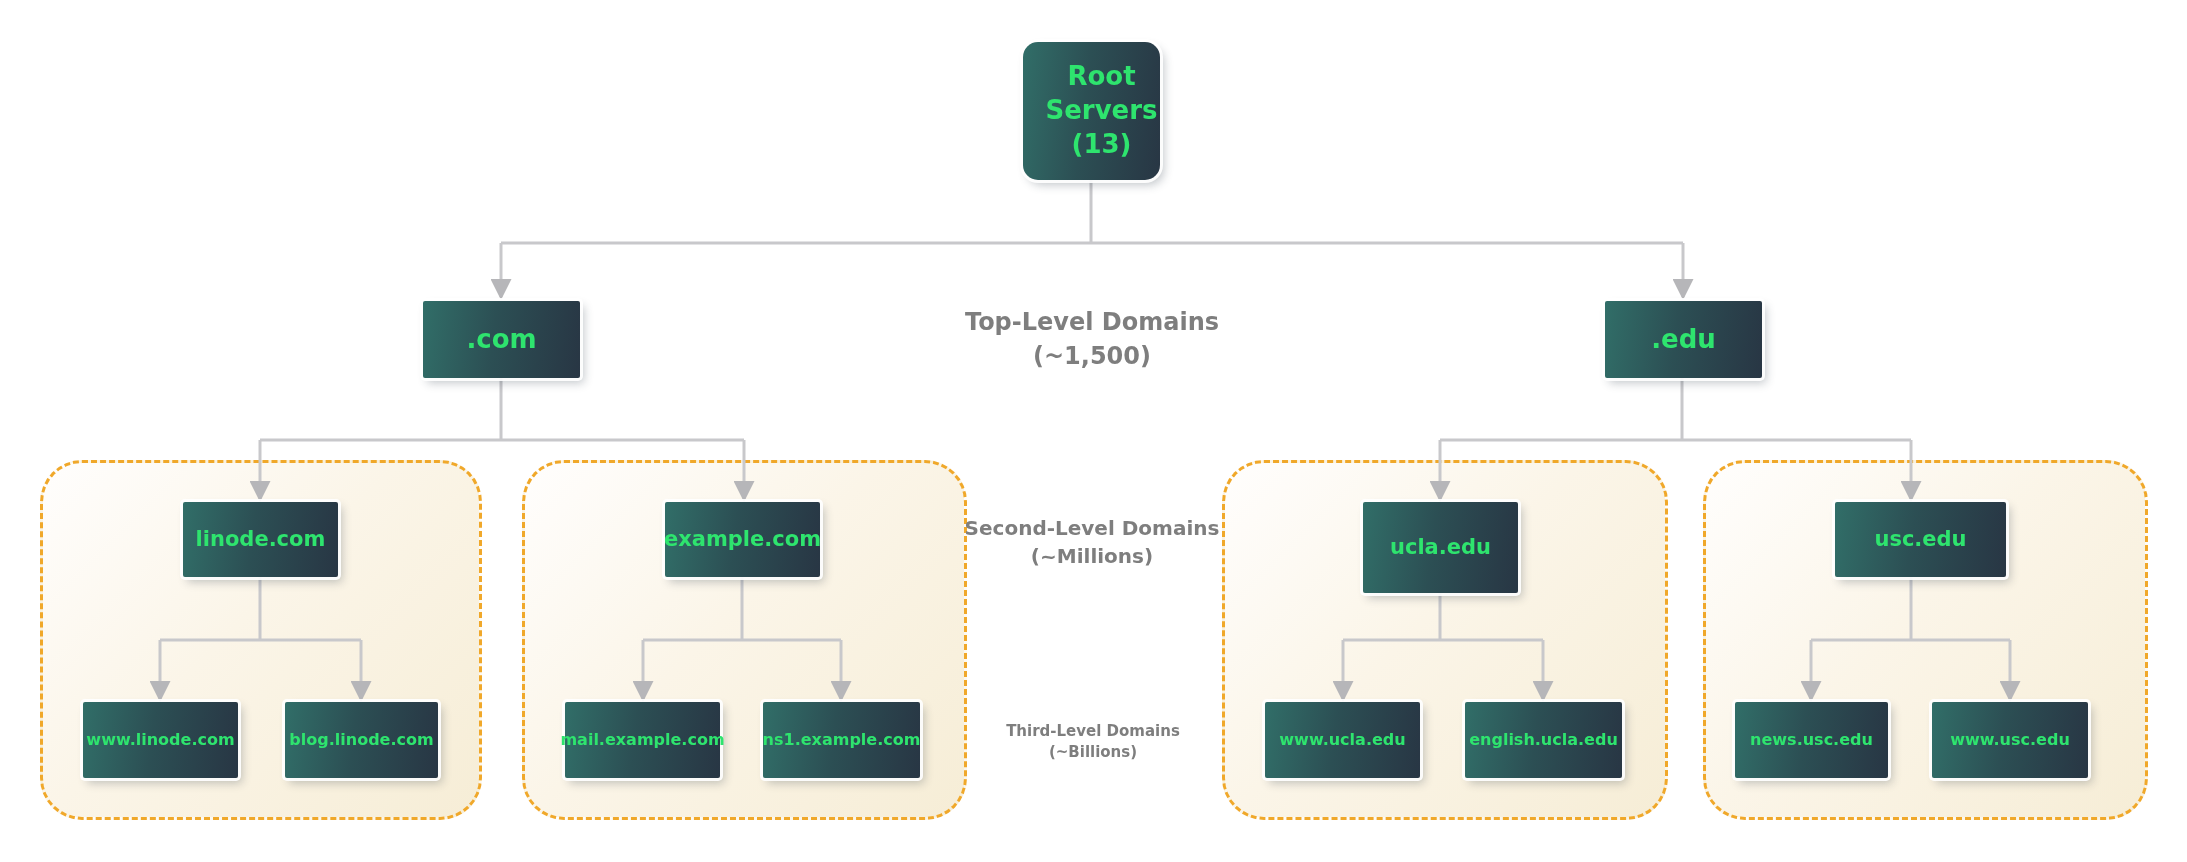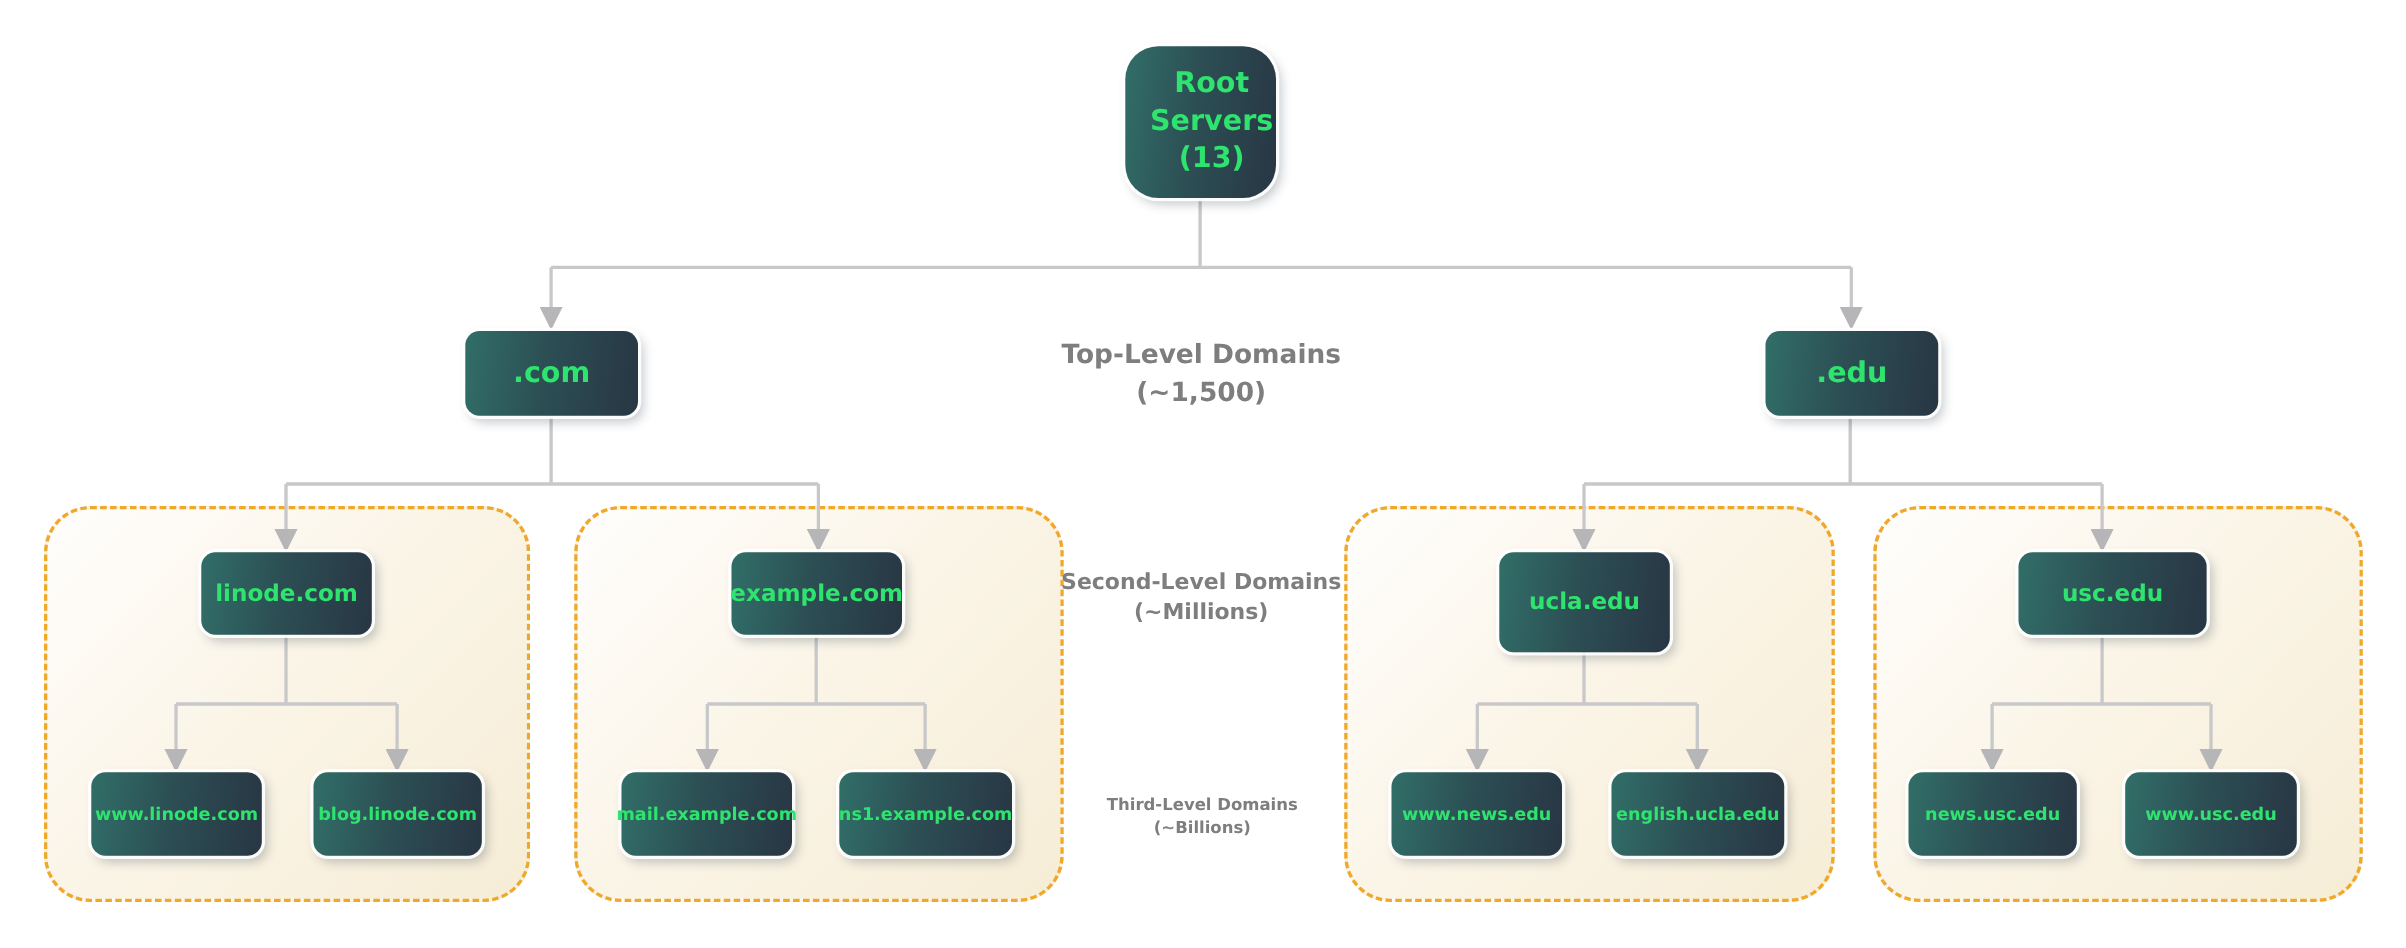--- a/index.html
+++ b/index.html
@@ -27,28 +27,28 @@
   }
   .node {
     position: absolute;
     display: flex;
     align-items: center;
     justify-content: center;
     text-align: center;
     color: #2ee46e;
     font-weight: bold;
     background: linear-gradient(97deg, #316e68 0%, #2c4f54 45%, #283644 100%);
-    border-radius: 13px;
+    border-radius: 2px;
     box-shadow: 0 0 0 3px rgba(255,255,255,0.92), 4px 5px 10px rgba(40,54,68,0.28);
     white-space: pre-line;
     box-sizing: border-box;
     z-index: 3;
     line-height: 1.3;
   }
-  .node-root { border-radius: 30px; font-size: 26px; padding-left: 20px; }
+  .node-root { border-radius: 15px; font-size: 26px; padding-left: 20px; }
   .node-tld  { font-size: 26px; }
   .node-l2   { font-size: 21px; }
   .node-l3   { font-size: 16px; }
   .lvl-label {
     position: absolute;
     transform: translate(-50%, -50%);
     text-align: center;
     color: #7e7e7e;
     font-weight: bold;
     white-space: pre-line;
@@ -116,21 +116,21 @@
 
   <div class="node node-l2" style="left:665px; top:502px; width:155px; height:75px;">example.com</div>
   <div class="node node-l2" style="left:183px; top:502px; width:155px; height:75px;">linode.com</div>
   <div class="node node-l2" style="left:1363px; top:502px; width:155px; height:91px;">ucla.edu</div>
   <div class="node node-l2" style="left:1835px; top:502px; width:171px; height:75px;">usc.edu</div>
 
   <div class="node node-l3" style="left:83px; top:702px; width:155px; height:76px;">www.linode.com</div>
   <div class="node node-l3" style="left:285px; top:702px; width:153px; height:76px;">blog.linode.com</div>
   <div class="node node-l3" style="left:565px; top:702px; width:155px; height:76px;">mail.example.com</div>
   <div class="node node-l3" style="left:763px; top:702px; width:157px; height:76px;">ns1.example.com</div>
-  <div class="node node-l3" style="left:1265px; top:702px; width:155px; height:76px;">www.news.edu</div>
+  <div class="node node-l3" style="left:1265px; top:702px; width:155px; height:76px;">www.ucla.edu</div>
   <div class="node node-l3" style="left:1465px; top:702px; width:157px; height:76px;">english.ucla.edu</div>
   <div class="node node-l3" style="left:1735px; top:702px; width:153px; height:76px;">news.usc.edu</div>
   <div class="node node-l3" style="left:1932px; top:702px; width:156px; height:76px;">www.usc.edu</div>
 
   <div class="lvl-label lvl-label-tld" style="left:1092px; top:340px;">Top-Level Domains
 (~1,500)</div>
   <div class="lvl-label lvl-label-sld" style="left:1092px; top:542px;">Second-Level Domains
 (~Millions)</div>
   <div class="lvl-label lvl-label-third" style="left:1093px; top:742px;">Third-Level Domains
 (~Billions)</div>

